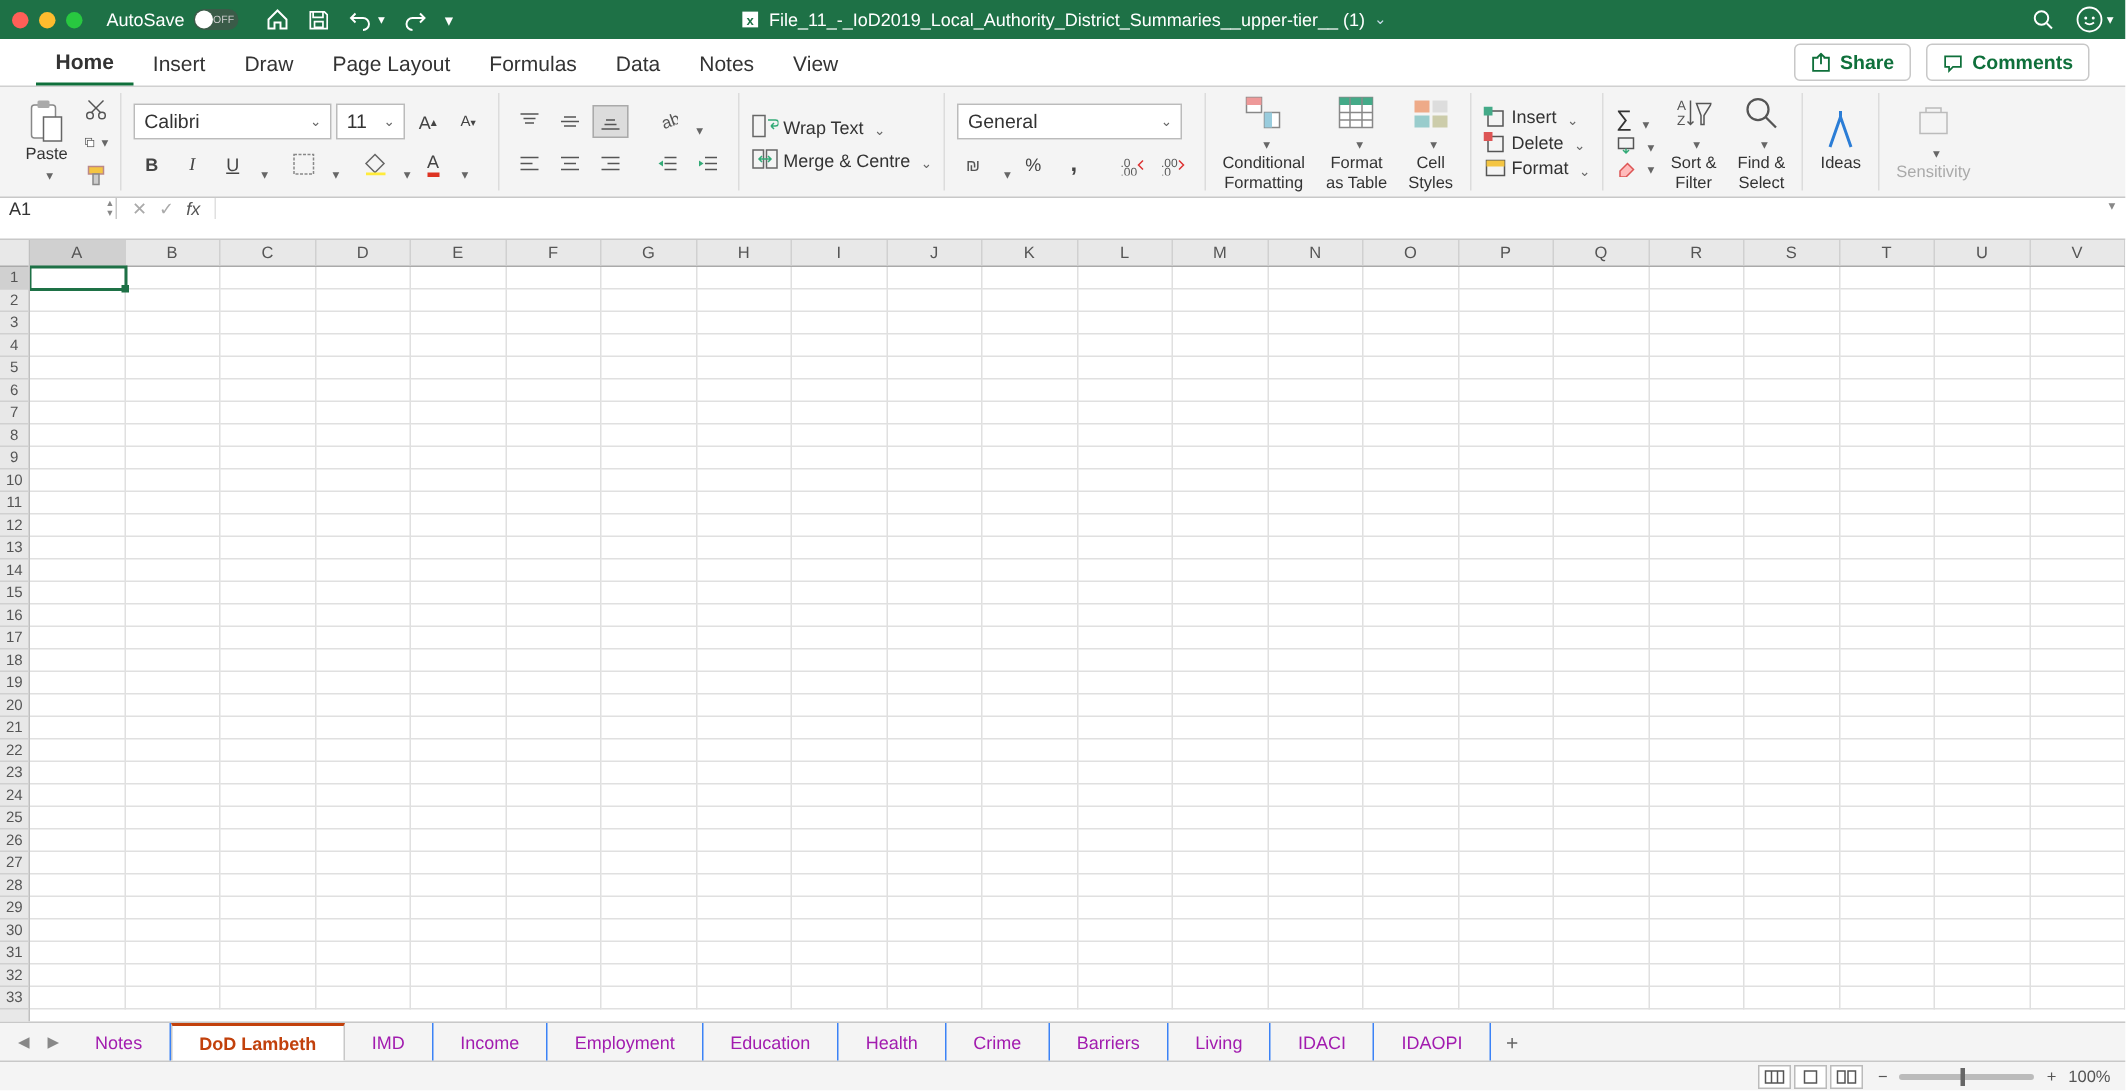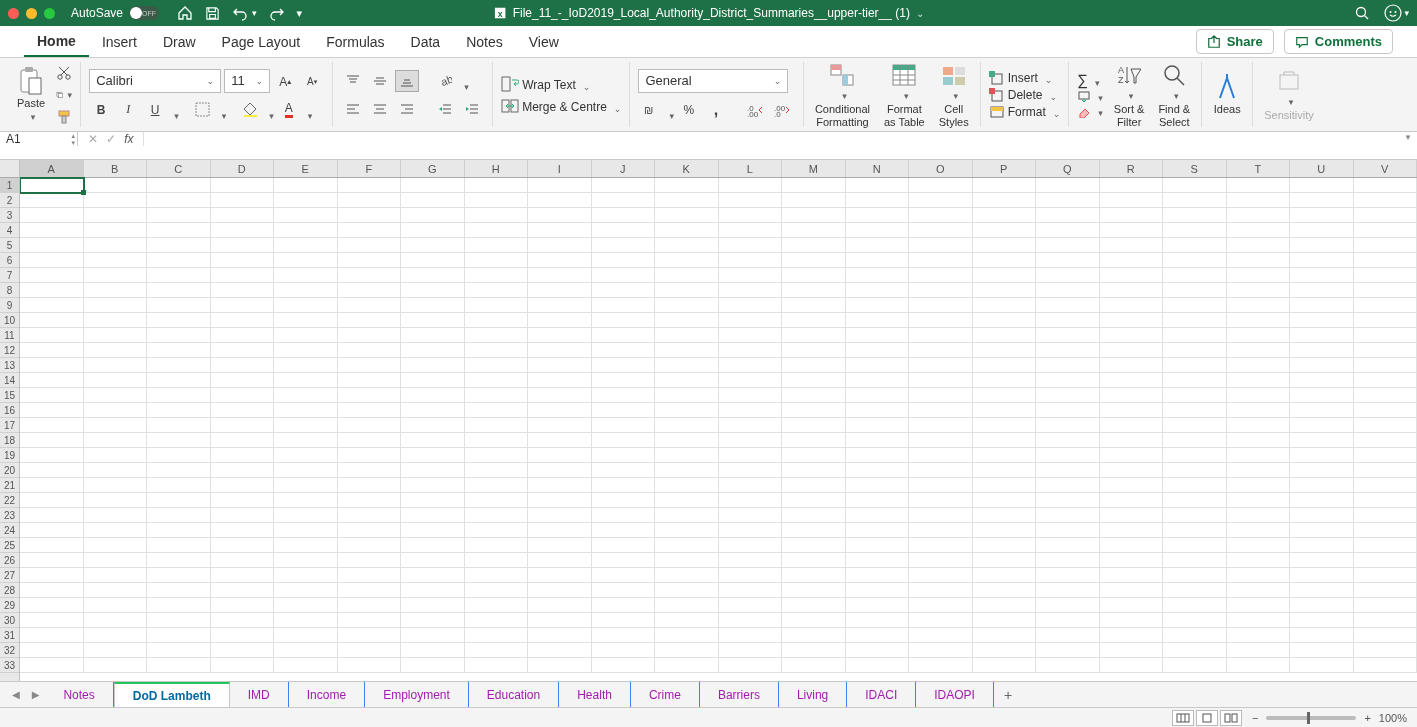--- a/index.html
+++ b/index.html
@@ -63,21 +63,21 @@
   .cells { position:relative; }
   .row { display:flex; height:15px; }
   .cell { width:65px; height:15px; border-right:1px solid #e0e0e0; border-bottom:1px solid #e0e0e0; }
   .cell.active { outline:2px solid #1e7146; outline-offset:-1px; position:relative; background:#fff; }
   .cell.active::after { content:""; position:absolute; right:-3px; bottom:-3px; width:5px; height:5px; background:#1e7146; }
 
   
   .sheettabs { height:26px; background:#f4f4f4; border-top:1px solid #c8c8c8; display:flex; align-items:center; padding:0 6px; font-size:12px; }
   .navsm { color:#888; padding:0 6px; font-size:10px; }
   .stab { padding:0 18px; height:100%; display:flex; align-items:center; border-right:1px solid #3b82f6; color:#a21caf; }
-  .stab.active { background:#fff; color:#0369a1; font-weight:600; border-top:2px solid #22c55e; border-left:1px solid #c8c8c8; border-right:1px solid #c8c8c8; }
+  .stab.active { background:#fff; color:#c2410c; font-weight:600; border-top:2px solid #c2410c; border-left:1px solid #c8c8c8; border-right:1px solid #c8c8c8; }
   .addtab { padding:0 10px; color:#666; font-size:14px; }
 
   
   .status { height:20px; background:#f4f4f4; border-top:1px solid #c8c8c8; display:flex; align-items:center; justify-content:flex-end; padding:0 10px; gap:10px; font-size:11px; color:#555; }
   .viewbtns { display:flex; gap:2px; }
   .vb { width:22px; height:16px; border:1px solid #bbb; display:inline-flex; align-items:center; justify-content:center; font-size:10px; background:#fff; }
   .zoom { display:flex; align-items:center; gap:8px; }
   .zslider { width:90px; height:4px; background:#bbb; position:relative; border-radius:2px; }
   .zslider .zh { position:absolute; left:45%; top:-4px; width:3px; height:12px; background:#666; }
 

